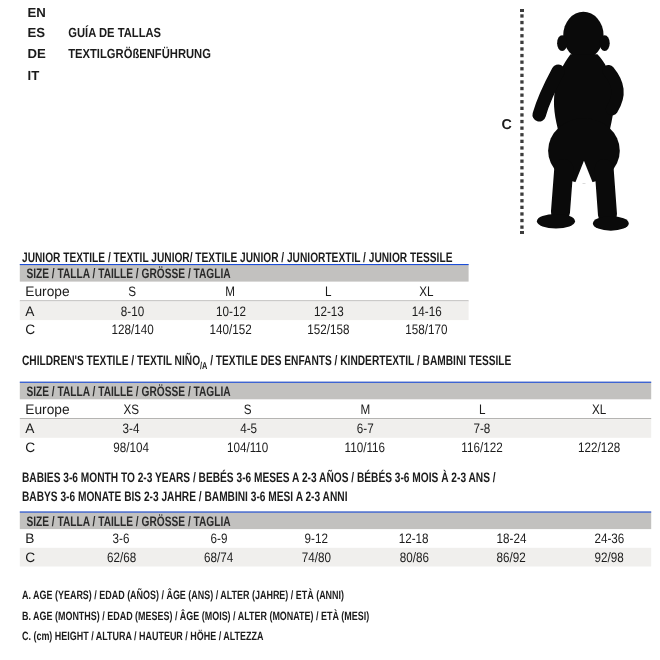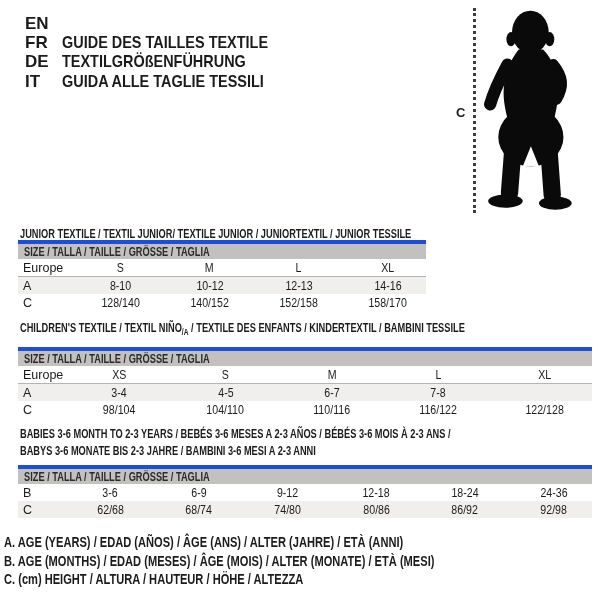--- a/index.html
+++ b/index.html
@@ -8,64 +8,63 @@
     background:#ffffff;color:#1b1b1b;
     font-family:"Liberation Sans","DejaVu Sans",sans-serif;
     -webkit-font-smoothing:antialiased;
   }
   
   .sq{display:inline-block;transform:scaleX(0.74);transform-origin:0 50%;white-space:nowrap;font-weight:700;}
   .sq85{display:inline-block;transform:scaleX(0.85);transform-origin:0 50%;white-space:nowrap;font-weight:700;}
   .num{display:inline-block;transform:scaleX(0.85);transform-origin:50% 50%;white-space:nowrap;font-weight:400;}
 
   
-  .lang-block{position:absolute;left:25px;top:14px;font-size:17px;line-height:19.2px;}
+  .lang-block{position:absolute;left:25px;top:2px;font-size:12px;line-height:19.2px;}
   .lang-row{display:grid;grid-template-columns:37px auto;}
   .lang-code{font-weight:700;}
 
   
   .dim-line{position:absolute;left:473px;top:8px;height:205px;width:0;border-left:3px dotted #3c3c3c;}
   .dim-label{position:absolute;left:456px;top:105px;font-size:13px;font-weight:700;}
   .baby-svg{position:absolute;left:482px;top:8px;}
 
   
   .section-title{position:absolute;left:20px;font-size:12.5px;font-weight:700;white-space:nowrap;}
   .section-title .sub{font-size:9px;vertical-align:-3px;}
   .tbl{position:absolute;left:18px;font-size:12.5px;}
-  .hdr-bar{background:#c2c1bf;border-top:4px solid #1d4ed8;height:15px;display:flex;align-items:center;padding-left:6px;color:#2a2a2a;}
+  .hdr-bar{background:#c2c1bf;border-top:1px solid #1d4ed8;height:15px;display:flex;align-items:center;padding-left:6px;color:#2a2a2a;}
   .trow{display:grid;align-items:center;height:17.2px;gap:12px;}
   .t4 .trow{grid-template-columns:52px repeat(4,1fr);}
   .t5 .trow{grid-template-columns:42px repeat(5,1fr);}
   .t6 .trow{grid-template-columns:42px repeat(6,1fr);}
   .trow.alt{background:#f0efed;}
   .trow.bline{border-bottom:1px solid #b5b4b2;}
   .rlabel{text-align:left;padding-left:5px;font-weight:400;}
   .cell{text-align:center;}
 
   
-  .legend{position:absolute;left:4px;top:533px;font-size:15px;line-height:18.6px;}
+  .legend{position:absolute;left:20px;top:533px;font-size:11px;line-height:18.6px;}
 </style>
 </head>
 <body>
 
 <div class="lang-block">
   <div class="lang-row">
     <span class="lang-code">EN</span>
   </div>
   <div class="lang-row">
-    <span class="lang-code">FR</span>
-    <span class="lang-title"><span class="sq85">GUIDE DES TAILLES TEXTILE</span></span>
+    <span class="lang-code">ES</span>
+    <span class="lang-title"><span class="sq85">GUÍA DE TALLAS</span></span>
   </div>
   <div class="lang-row">
     <span class="lang-code">DE</span>
     <span class="lang-title"><span class="sq85">TEXTILGRÖßENFÜHRUNG</span></span>
   </div>
   <div class="lang-row">
     <span class="lang-code">IT</span>
-    <span class="lang-title"><span class="sq85">GUIDA ALLE TAGLIE TESSILI</span></span>
   </div>
 </div>
 
 <div class="dim-line"></div>
 <div class="dim-label">C</div>
 <svg class="baby-svg" width="112" height="205" viewBox="0 0 110 200">
   <g fill="#0a0a0a">
     <ellipse cx="47.5" cy="23" rx="18" ry="21"></ellipse>
     <ellipse cx="28.5" cy="30" rx="4.5" ry="7"></ellipse>
     <ellipse cx="66.5" cy="30" rx="4.5" ry="7"></ellipse>

